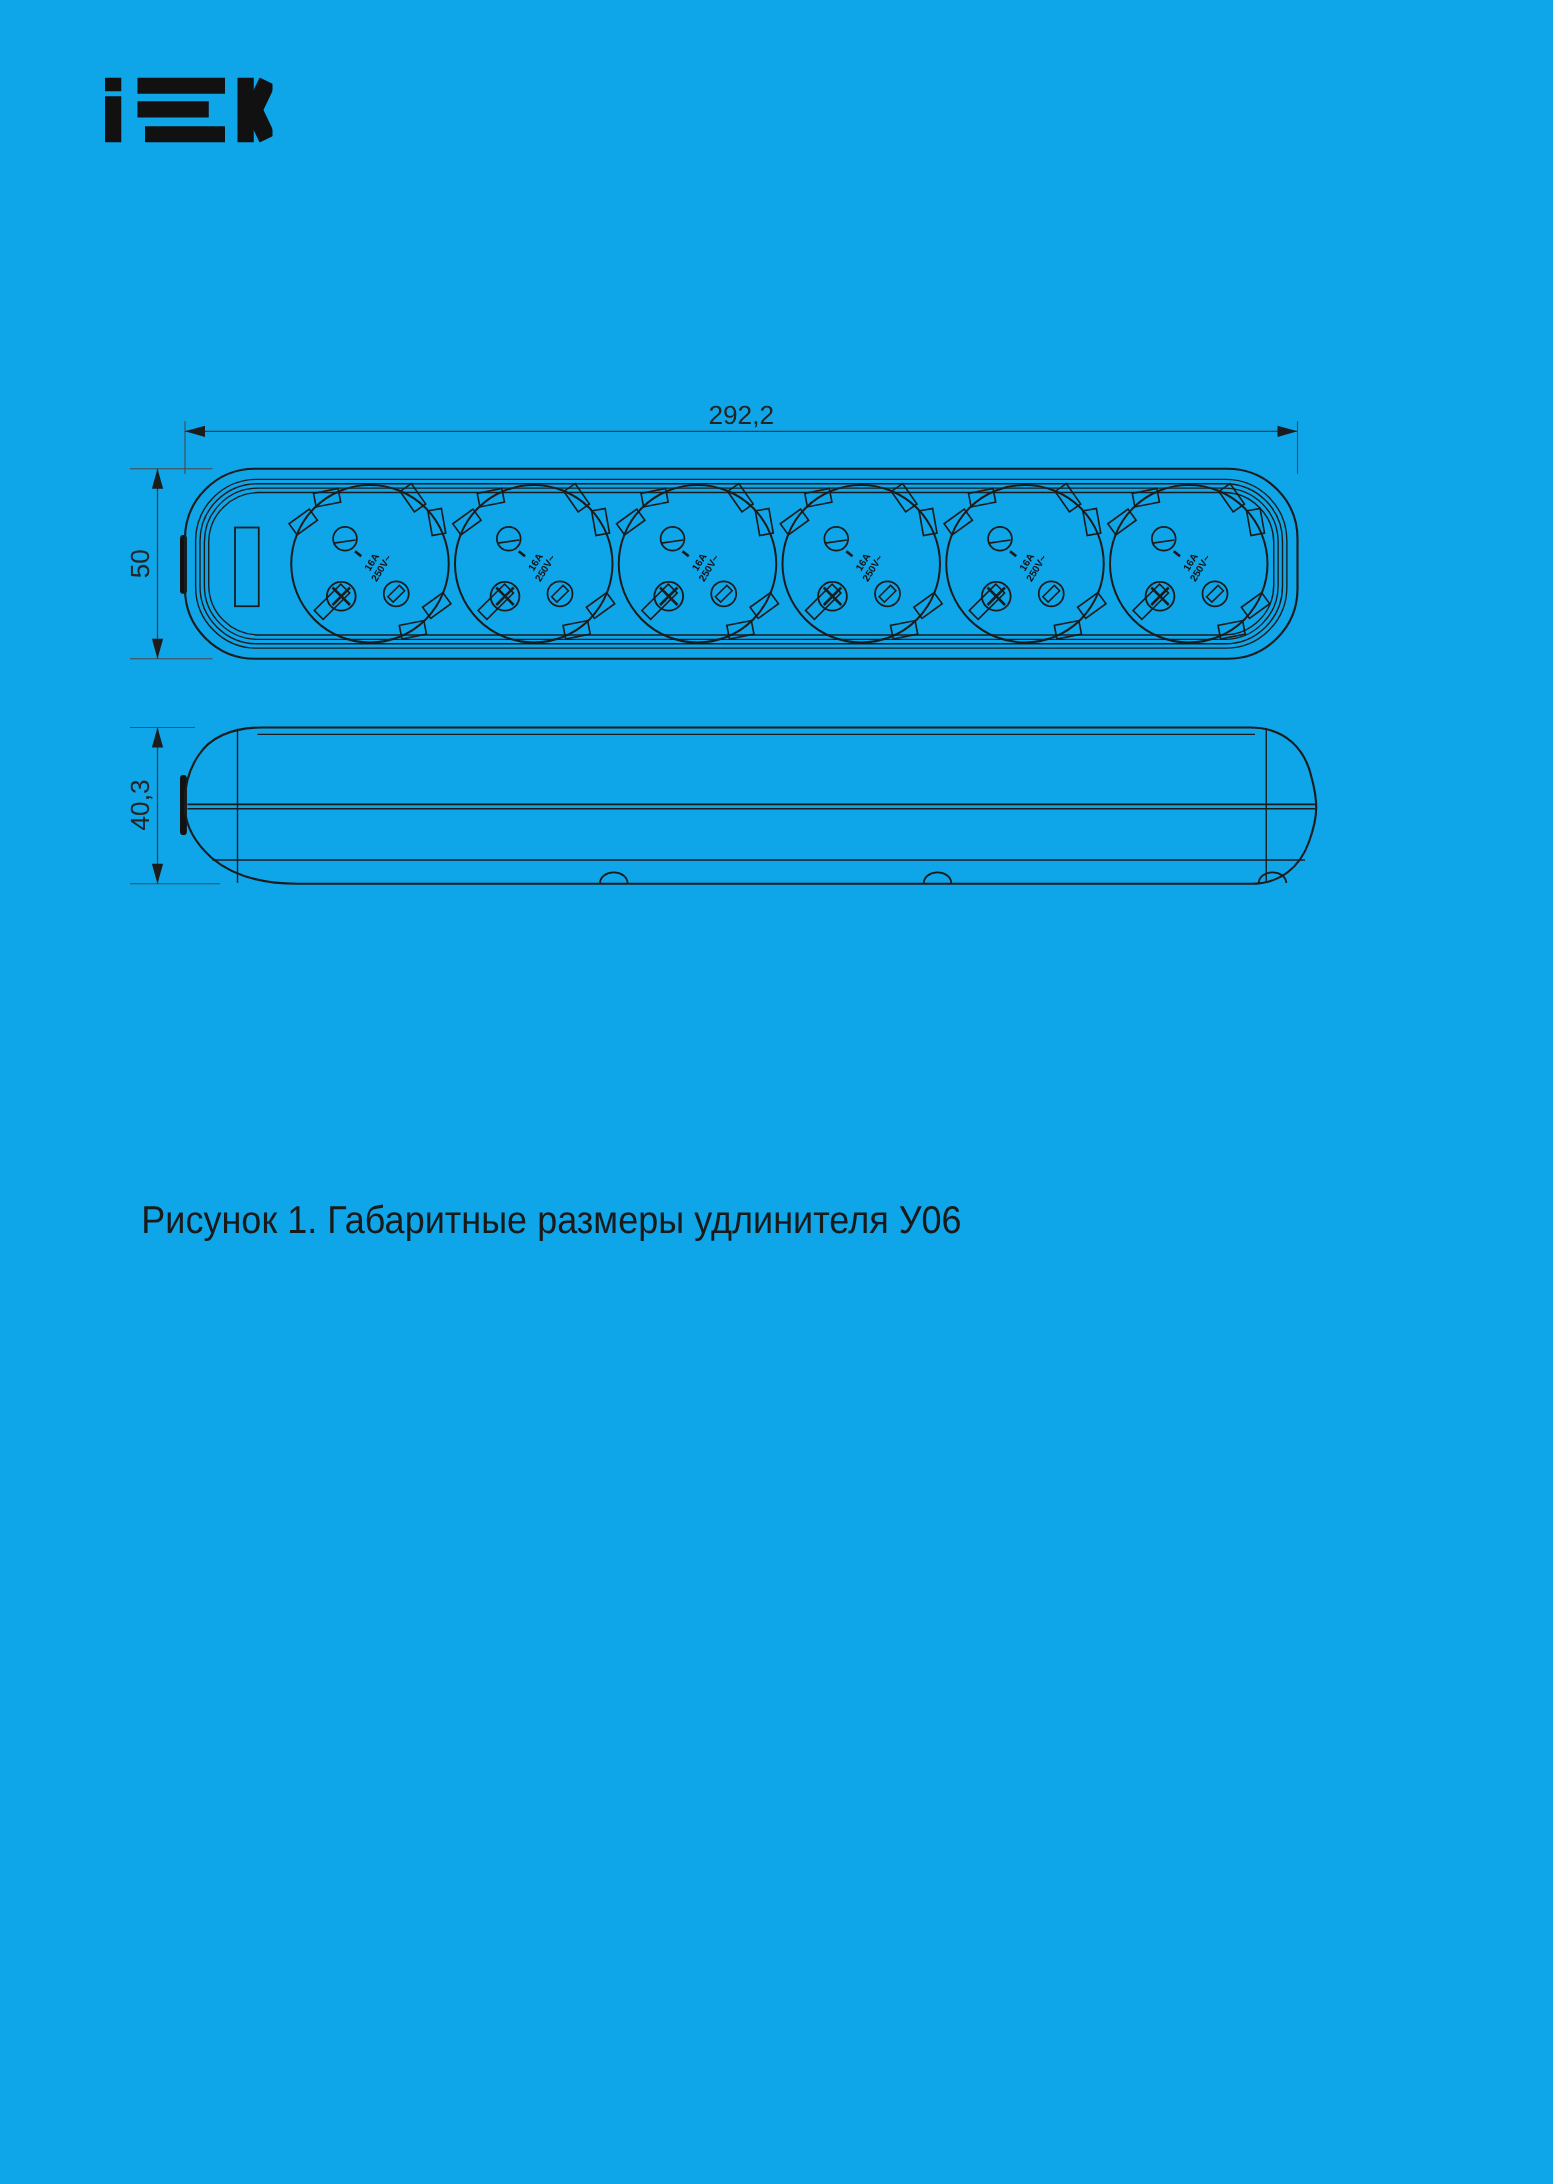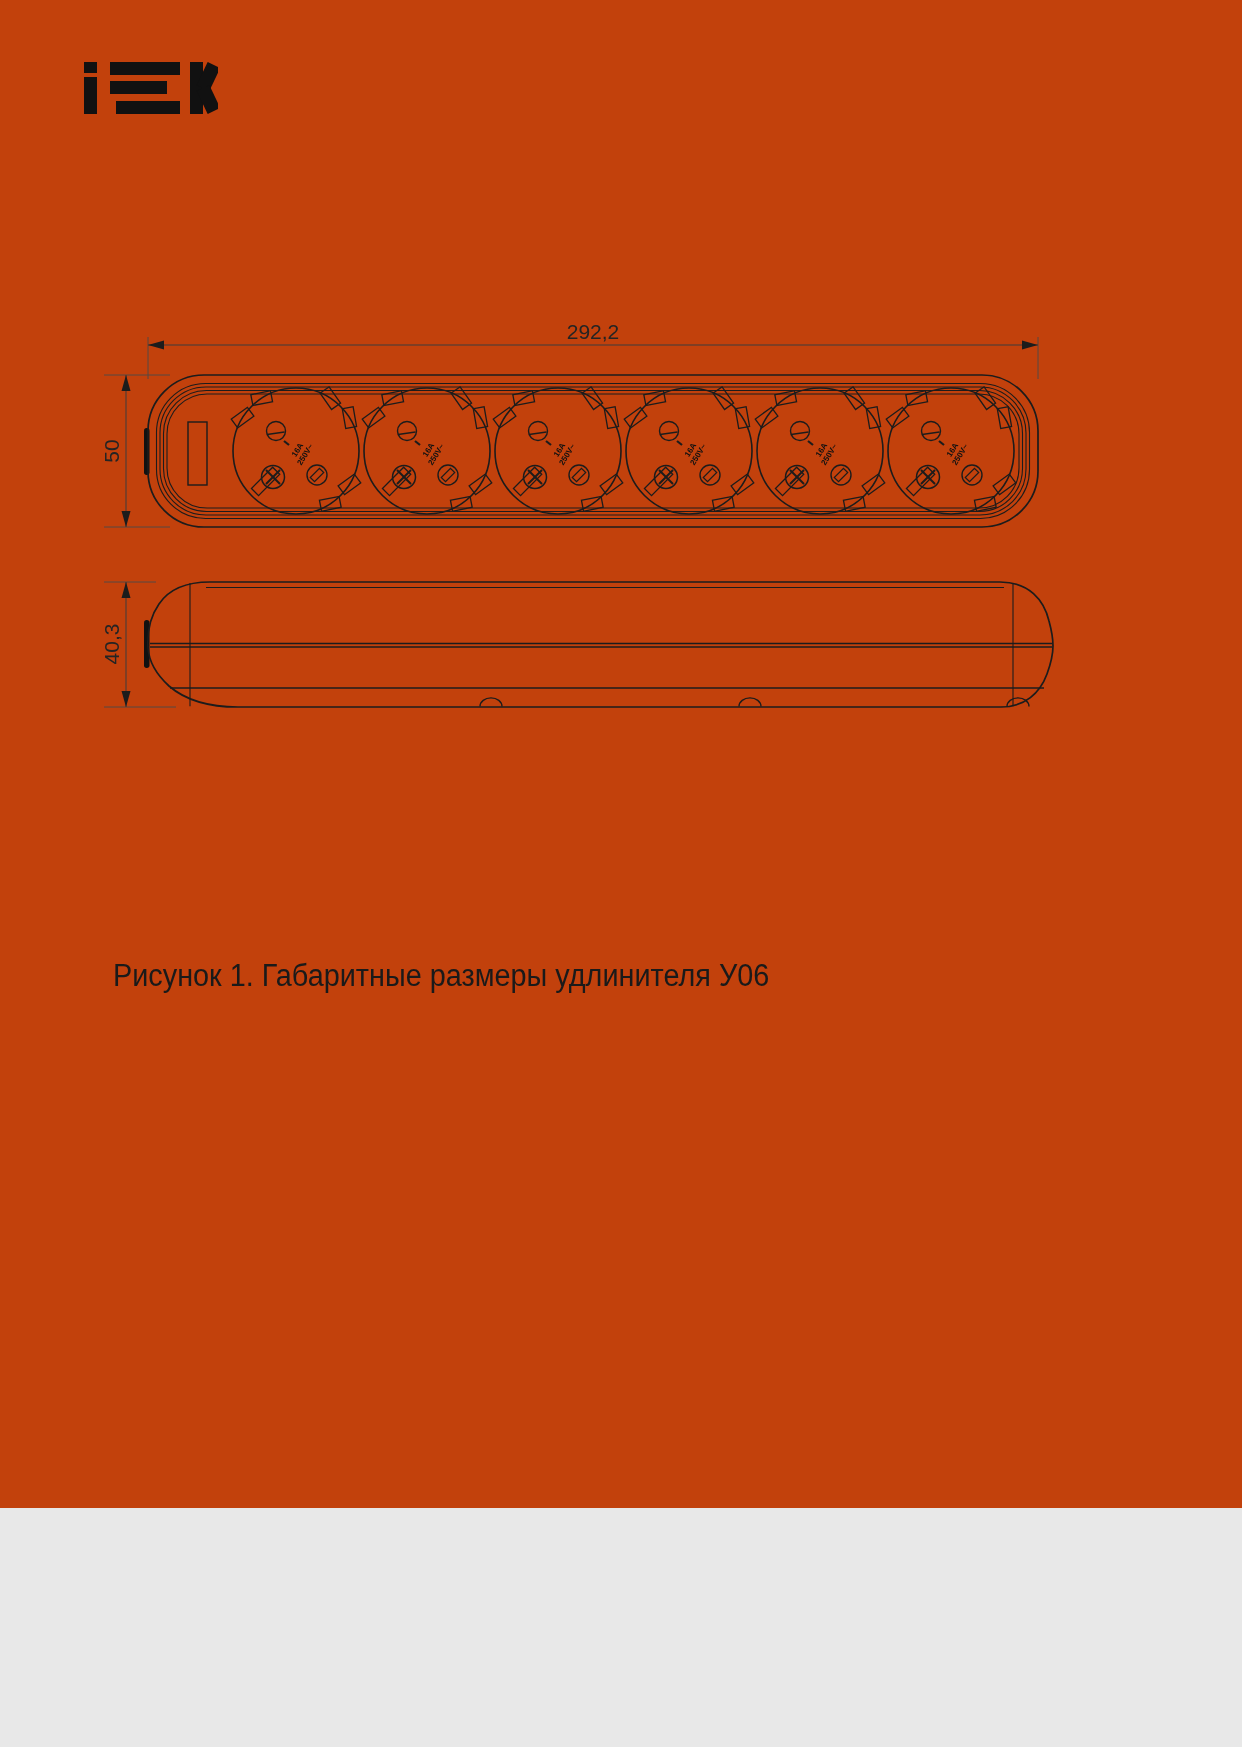--- a/index.html
+++ b/index.html
@@ -1,19 +1,19 @@
 <!DOCTYPE html>
 <html><head>
 <meta charset="utf-8">
 <style>
   html,body{margin:0;padding:0;background:#e8e8e8;}
   .page{
     position:relative;
-    width:1242px;height:1508px;
-    background:#c2410c;
+    width:1242px;height:1747px;
+    background:#0ea5e9;
     font-family:"Liberation Sans", sans-serif;
     overflow:hidden;
     margin:0 auto;
   }
   .logo{position:absolute;left:84px;top:62px;width:134px;height:52px;}
   .sr-only{position:absolute;width:1px;height:1px;overflow:hidden;clip:rect(0 0 0 0);white-space:nowrap;}
   .drawing{position:absolute;left:0;top:0;width:1242px;height:1747px;}
   .body-line{stroke:#1c1c1c;fill:none;}
   .dim-line{stroke:#3d3d3d;stroke-width:1;fill:none;}
   .ext-line{stroke:#4a4a4a;stroke-width:0.9;fill:none;}

